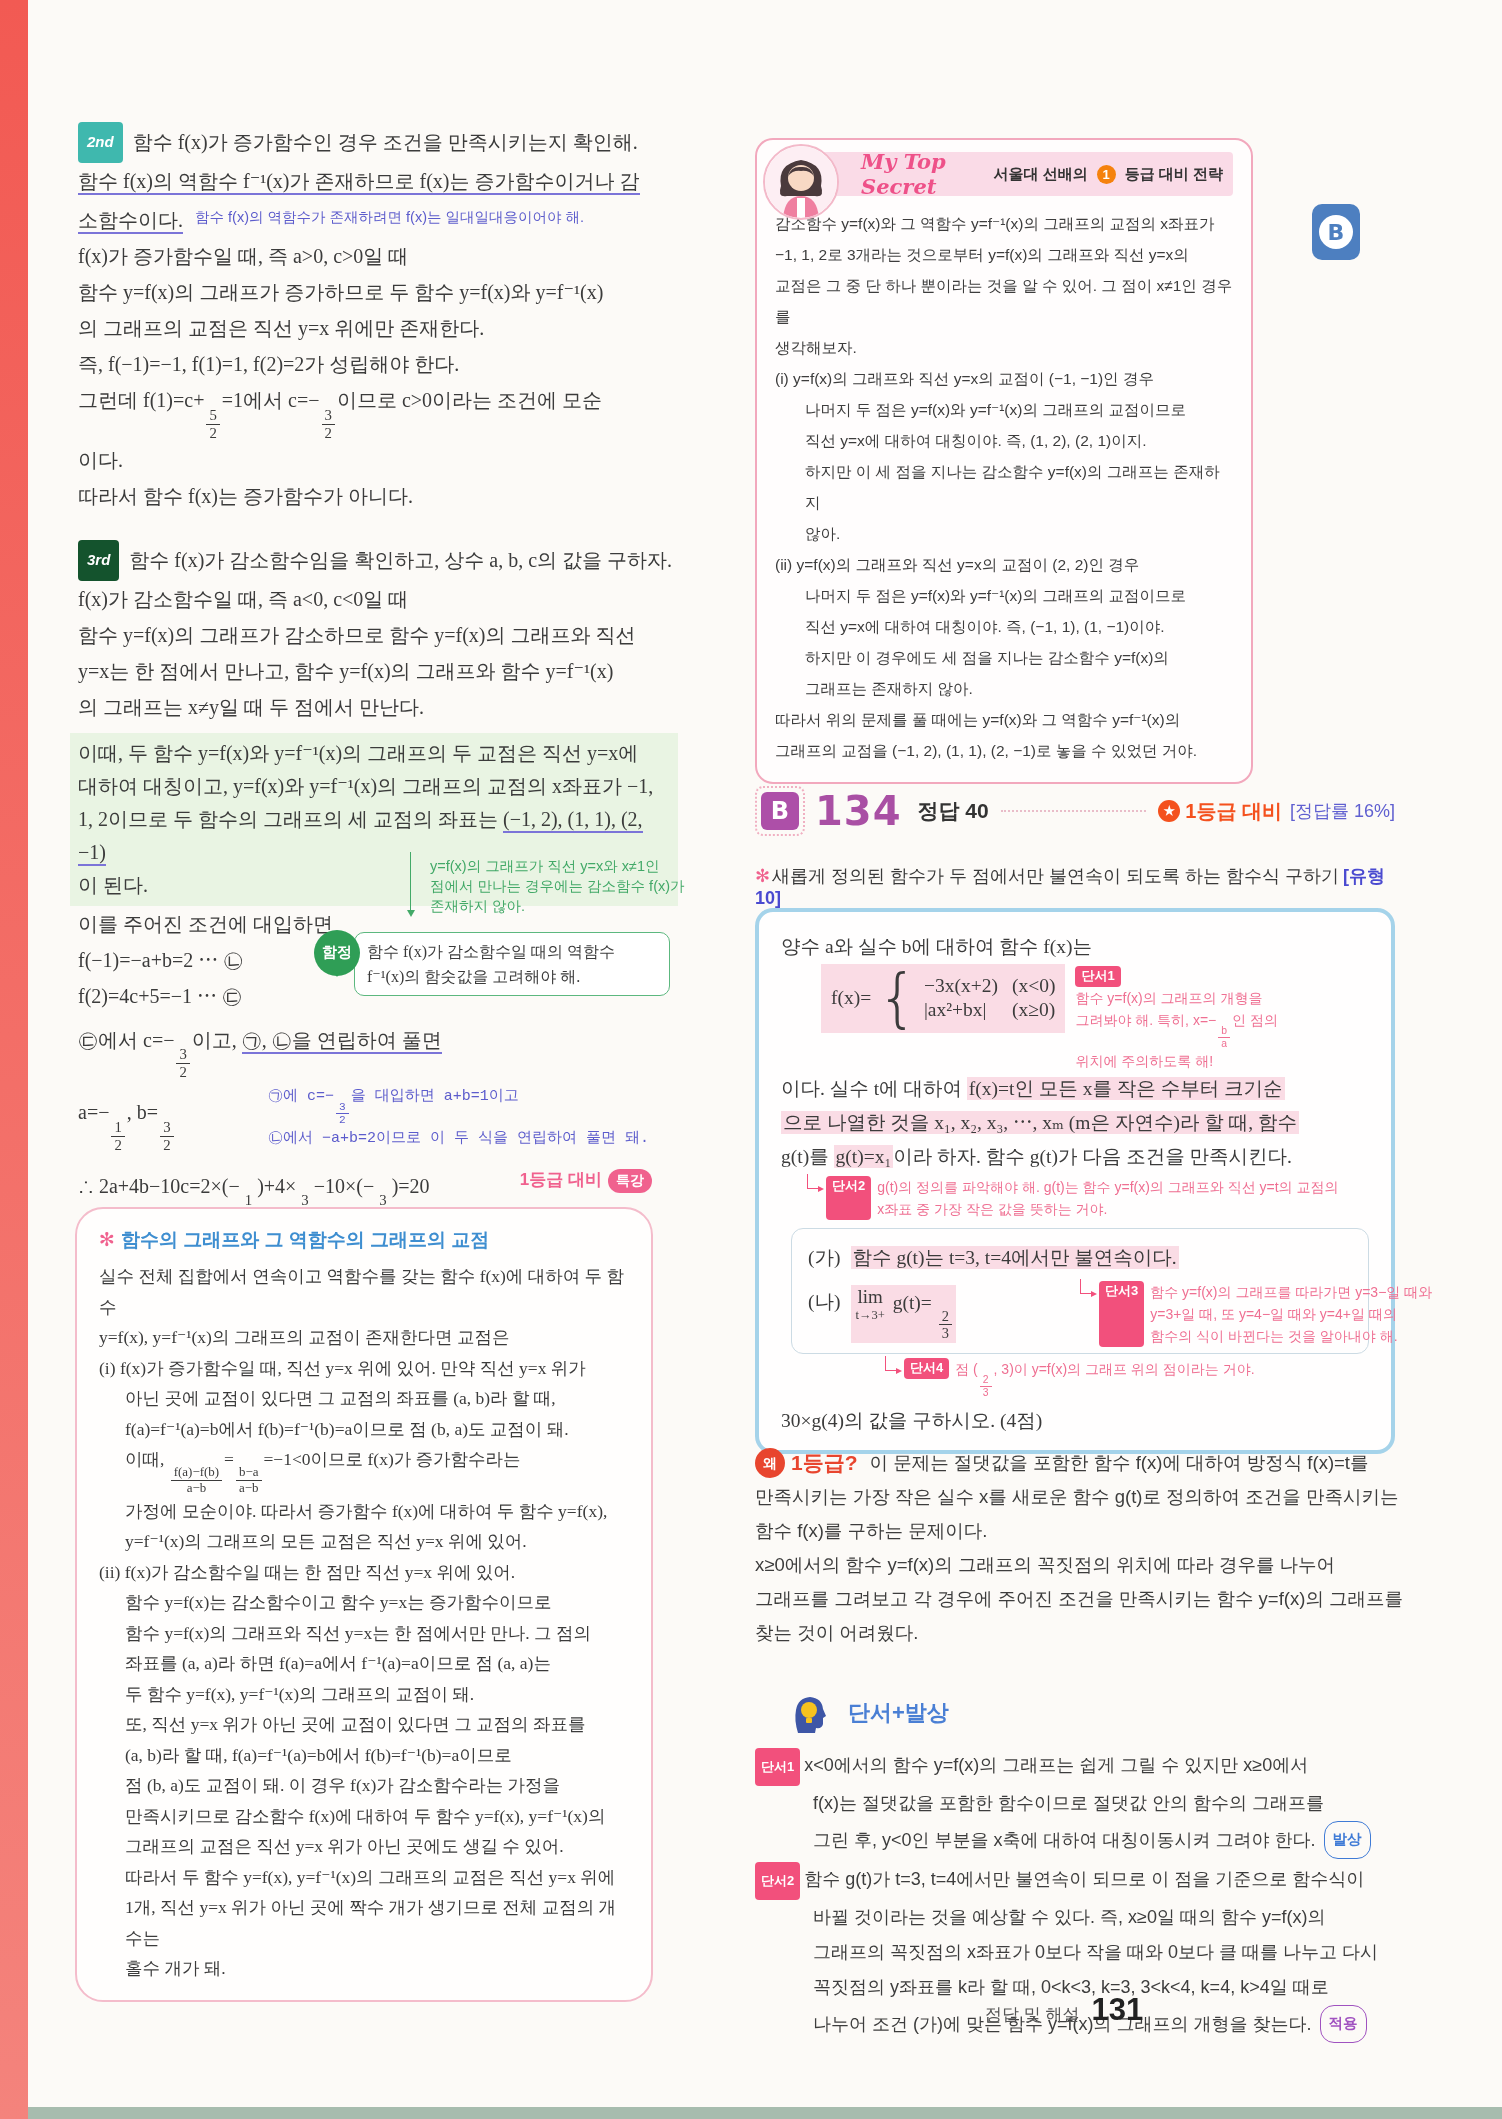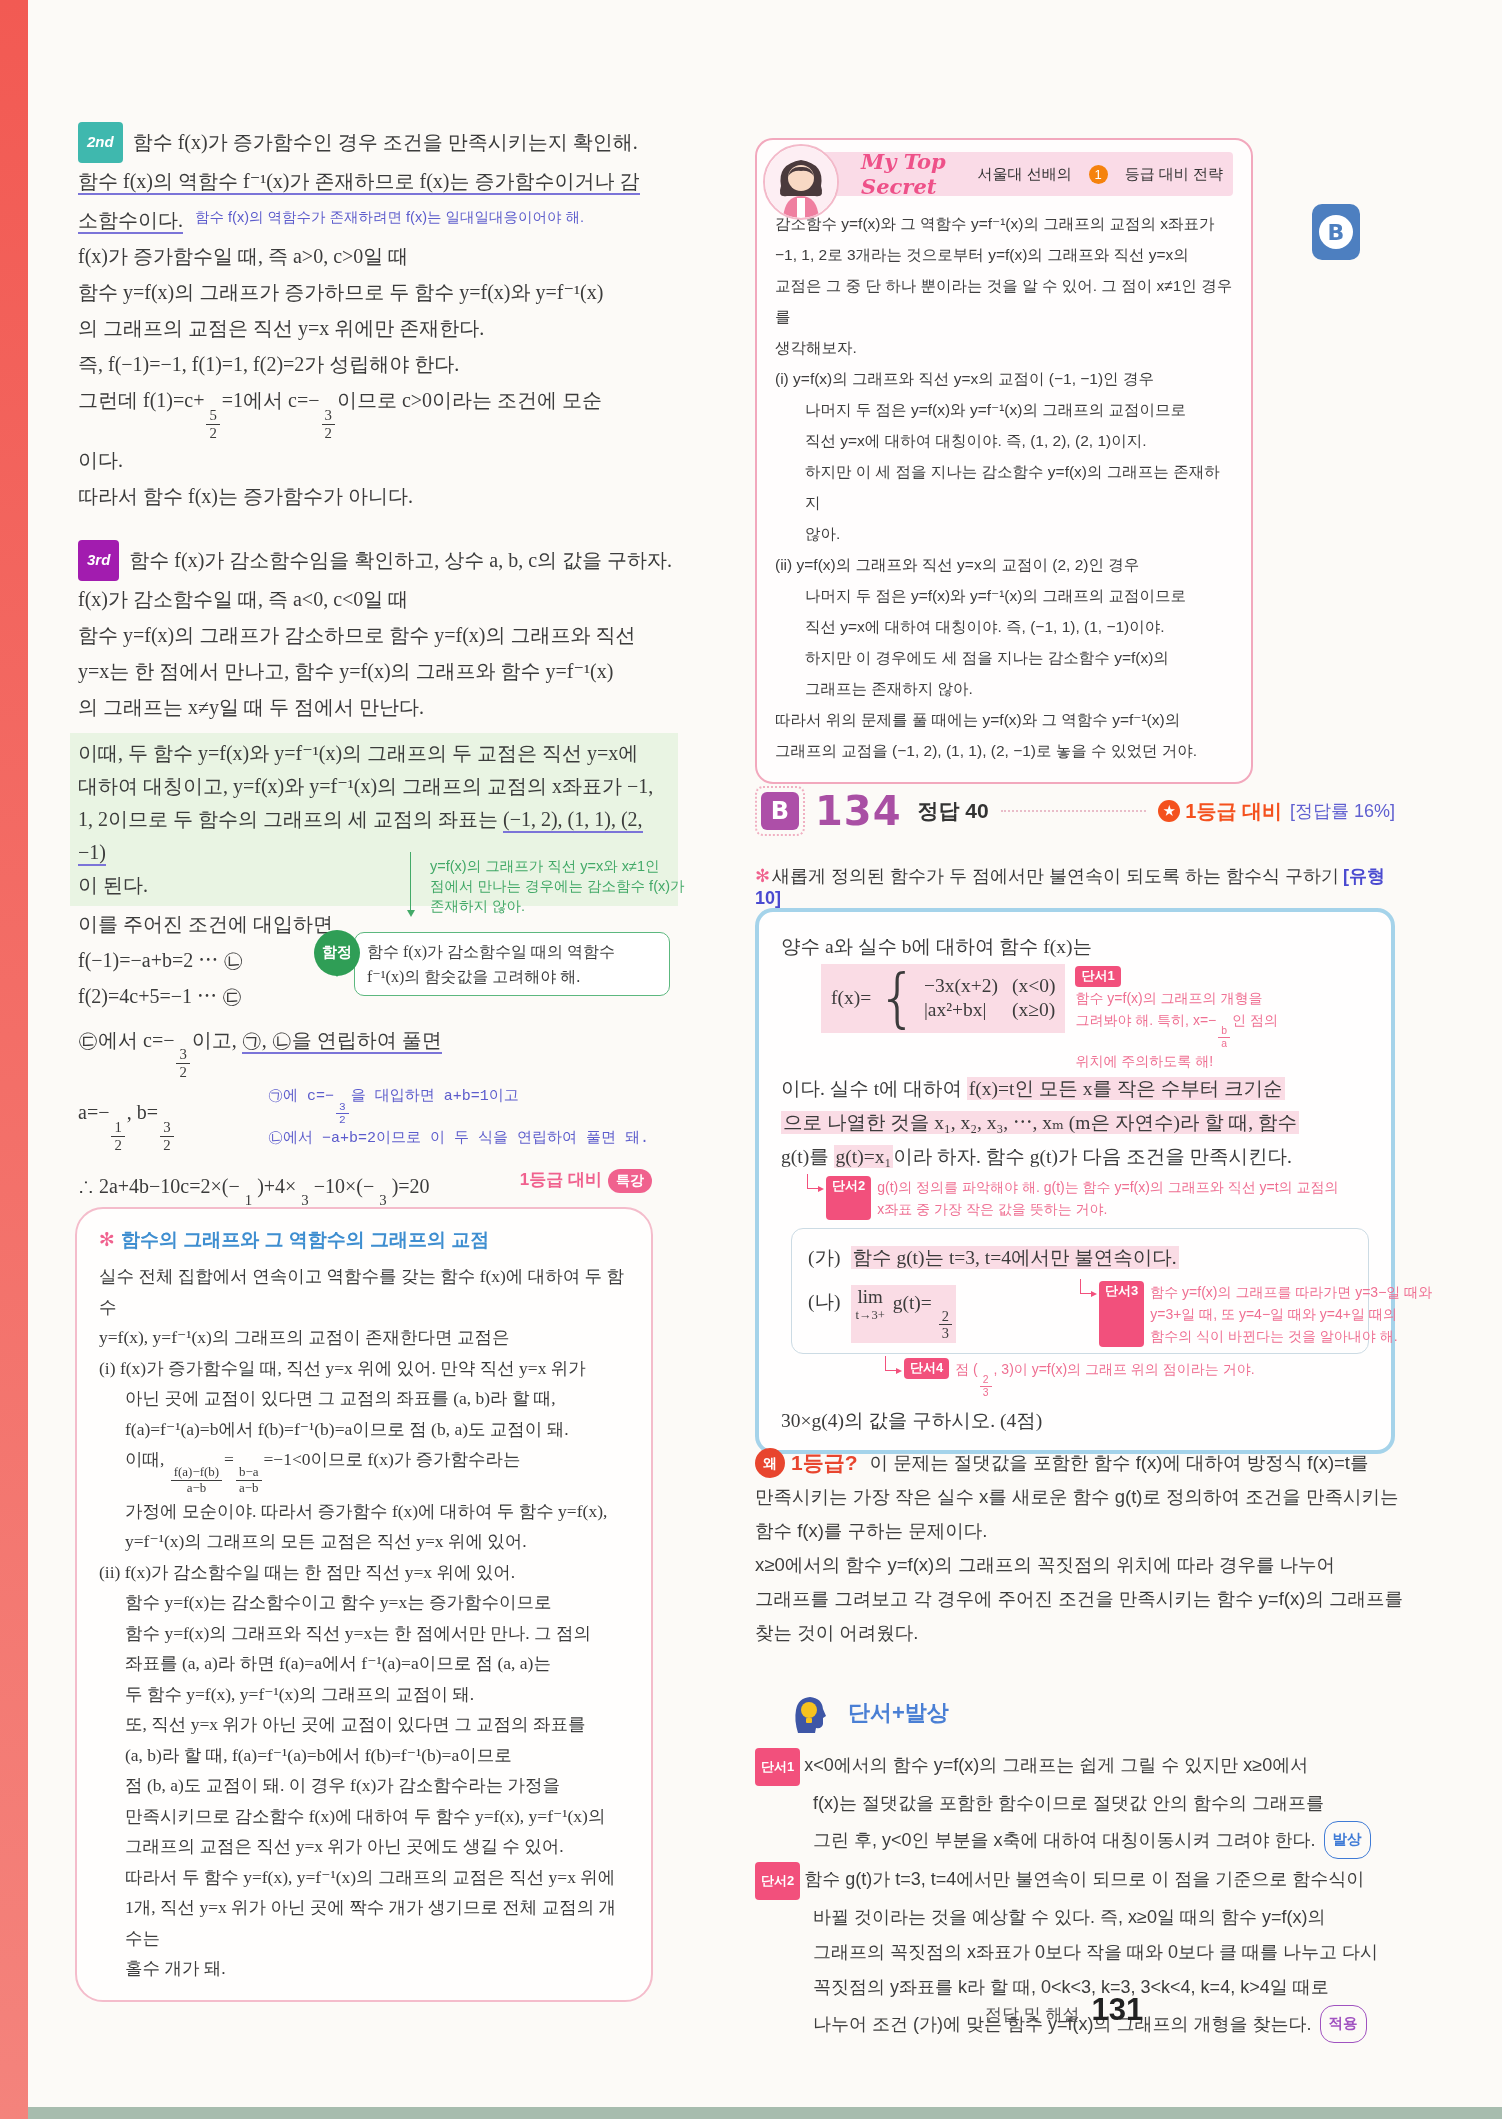--- a/index.html
+++ b/index.html
@@ -24,21 +24,21 @@
   .frac .fd{padding:0 3px;}
   .ul{border-bottom:2px solid #7b74d8;padding-bottom:1px;}
   .hl{background:#fadce5;padding:1px 2px;}
 
   
   .col-left{position:absolute;left:78px;top:122px;width:600px;}
   .step-badge{display:inline-block;font-family:"Liberation Sans","DejaVu Sans",sans-serif;
       font-style:italic;font-weight:bold;color:#fff;font-size:15px;border-radius:4px;
       padding:2px 9px 3px;margin-right:10px;vertical-align:2px;}
   .badge-2nd{background:#3fb8ae;}
-  .badge-3rd{background:#a21caf;}
+  .badge-3rd{background:#14532d;}
   .inline-note{font-family:"Liberation Sans","DejaVu Sans",sans-serif;font-size:14.5px;
       color:#5c5ccc;margin-left:12px;vertical-align:5px;}
   .hl-green{background:#e9f4e3;padding:4px 8px;margin:8px 0 0 -8px;}
   .hl-green .ln{line-height:33px;}
   .eq-cluster{position:relative;}
   .gnote{position:absolute;left:352px;top:-50px;width:260px;font-family:"Liberation Sans","DejaVu Sans",sans-serif;
       font-size:14.5px;line-height:20px;color:#43a968;}
   .garrow{position:absolute;left:332px;top:-54px;width:0;height:62px;border-left:1.5px solid #43a968;}
   .garrow:after{content:"";position:absolute;left:-4.5px;bottom:-7px;border:4px solid transparent;
       border-top:7px solid #43a968;}
@@ -71,22 +71,22 @@
 
   
   .mts-box{position:absolute;left:755px;top:138px;width:498px;border:2px solid #f2a8bd;
       border-radius:18px;background:#fffdfd;padding:12px 18px 16px;box-sizing:border-box;}
   .mts-head{position:relative;margin-left:44px;background:#fadbe7;border-radius:4px;height:44px;
       display:flex;align-items:center;padding:0 10px 0 42px;}
   .mts-avatar{position:absolute;left:-56px;top:-8px;width:72px;height:72px;border-radius:50%;
       background:#fff;border:2px solid #f3b9c9;overflow:hidden;flex:none;}
   .mts-title{font-family:"DejaVu Serif","Liberation Serif",serif;font-style:italic;font-weight:bold;
       font-size:21px;color:#ee5189;flex:1;}
-  .mts-strategy{font-family:"Liberation Sans","DejaVu Sans",sans-serif;font-size:15px;font-weight:normal;
-      color:#333;display:flex;align-items:flex-end;gap:17px;}
+  .mts-strategy{font-family:"Liberation Sans","DejaVu Sans",sans-serif;font-size:15px;font-weight:bold;
+      color:#333;display:flex;align-items:flex-end;gap:9px;}
   .num1{display:inline-flex;width:19px;height:19px;border-radius:50%;background:#f5820d;color:#fff;
       align-items:center;justify-content:center;font-size:13px;}
   .mts-body{margin-top:12px;font-family:"Liberation Sans","DejaVu Sans",sans-serif;}
   .mts-ln{font-size:15.5px;line-height:31px;color:#3d3d3d;}
   .mts-ln.ind{padding-left:30px;}
 
   .prob-header{position:absolute;left:755px;top:786px;width:640px;display:flex;align-items:center;}
   .bbox{border:2px dotted #f0b0c2;border-radius:8px;padding:4px;margin-right:10px;}
   .bbadge{width:38px;height:38px;background:#ad4fa8;border-radius:6px;color:#fff;display:flex;
       align-items:center;justify-content:center;font-family:"DejaVu Sans",sans-serif;font-weight:bold;font-size:24px;}

